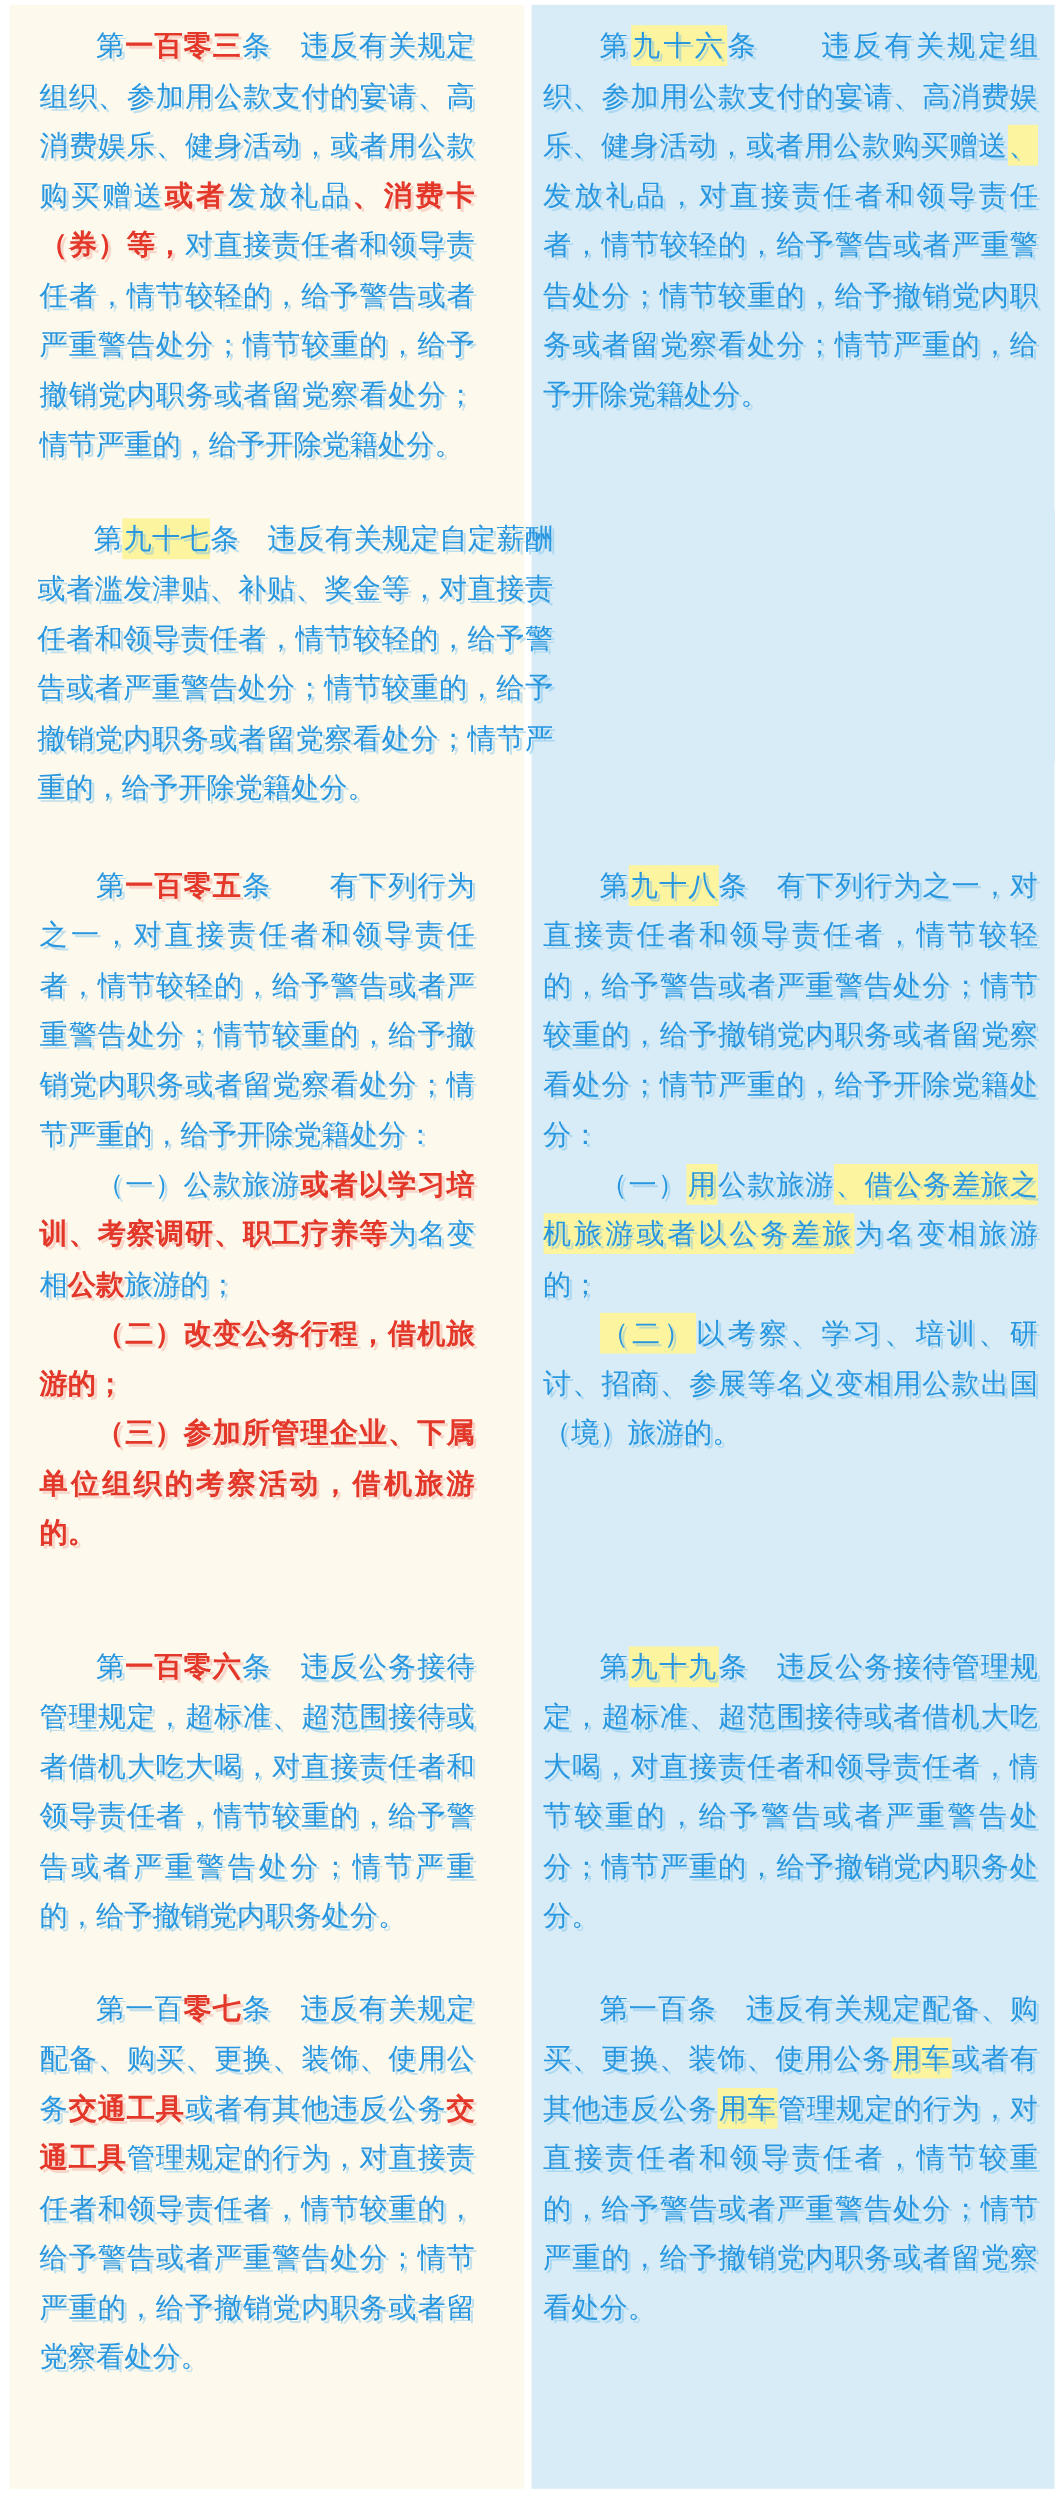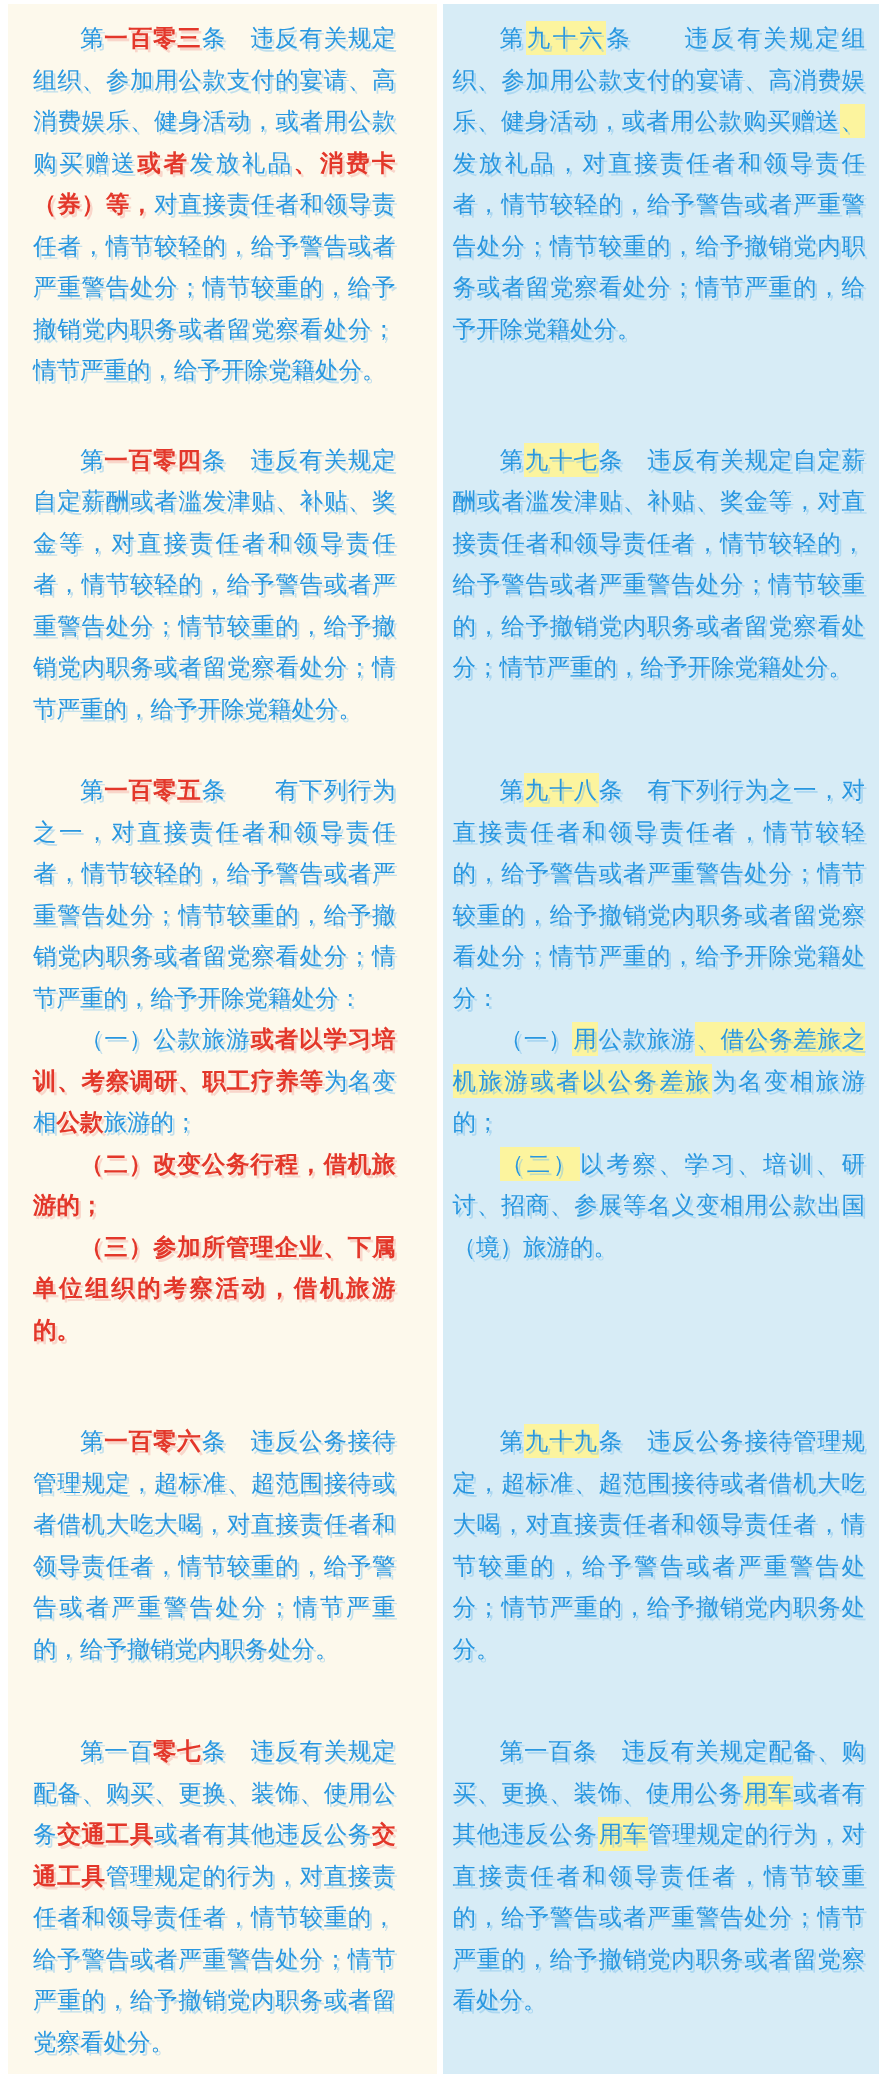--- a/index.html
+++ b/index.html
@@ -11,22 +11,22 @@
     position:relative;
     width:879px;
     min-height:2078px;
     background:var(--page-bg,#ffffff);
     overflow:hidden;
   }
   .col-bg{position:absolute;top:4px;bottom:4px;z-index:0;}
   .col-bg.left{left:8px;width:429px;background:var(--left-bg,#fdf9ec);}
   .col-bg.right{left:443px;right:0;background:var(--right-bg,#d7ecf6);}
   .rows{position:relative;z-index:1;padding-top:18px;}
-  .row{display:flex;align-items:flex-start;margin-bottom:61px;}
-  .row:nth-child(1){margin-bottom:48px;}
+  .row{display:flex;align-items:flex-start;margin-bottom:36px;}
+  .row:nth-child(1){margin-bottom:37px;}
   .row:nth-child(2){margin-bottom:40px;}
   .row:nth-child(3){margin-bottom:70px;}
   .row:last-child{margin-bottom:0;}
   .cell{box-sizing:border-box;}
   .cell.left{width:437px;padding:0 26px 0 33px;}
   .cell.right{width:475px;padding:0 14px 0 31px;}
   .para{
     margin:0;
     font-size:23.5px;
     line-height:41.5px;
@@ -56,23 +56,20 @@
   <div class="rows">
       <div class="row">
         <div class="cell left">
           <p class="para"><span class="seg-n">第</span><span class="seg-r">一百零三</span><span class="seg-n">条　违反有关规定组织、参加用公款支付的宴请、高消费娱乐、健身活动，或者用公款购买赠送</span><span class="seg-r">或者</span><span class="seg-n">发放礼品</span><span class="seg-r">、消费卡（券）等，</span><span class="seg-n">对直接责任者和领导责任者，情节较轻的，给予警告或者严重警告处分；情节较重的，给予撤销党内职务或者留党察看处分；情节严重的，给予开除党籍处分。</span></p>
         </div>
         <div class="cell right">
           <p class="para"><span class="seg-n">第</span><span class="seg-h">九十六</span><span class="seg-n">条　　违反有关规定组织、参加用公款支付的宴请、高消费娱乐、健身活动，或者用公款购买赠送</span><span class="seg-h">、</span><span class="seg-n">发放礼品，对直接责任者和领导责任者，情节较轻的，给予警告或者严重警告处分；情节较重的，给予撤销党内职务或者留党察看处分；情节严重的，给予开除党籍处分。</span></p>
         </div>
       </div>
       <div class="row">
-        <div class="cell left">
-          <p class="para"><span class="seg-n">第</span><span class="seg-r">一百零四</span><span class="seg-n">条　违反有关规定自定薪酬或者滥发津贴、补贴、奖金等，对直接责任者和领导责任者，情节较轻的，给予警告或者严重警告处分；情节较重的，给予撤销党内职务或者留党察看处分；情节严重的，给予开除党籍处分。</span></p>
-        </div>
         <div class="cell right">
           <p class="para"><span class="seg-n">第</span><span class="seg-h">九十七</span><span class="seg-n">条　违反有关规定自定薪酬或者滥发津贴、补贴、奖金等，对直接责任者和领导责任者，情节较轻的，给予警告或者严重警告处分；情节较重的，给予撤销党内职务或者留党察看处分；情节严重的，给予开除党籍处分。</span></p>
         </div>
       </div>
       <div class="row">
         <div class="cell left">
           <p class="para"><span class="seg-n">第</span><span class="seg-r">一百零五</span><span class="seg-n">条　　有下列行为之一，对直接责任者和领导责任者，情节较轻的，给予警告或者严重警告处分；情节较重的，给予撤销党内职务或者留党察看处分；情节严重的，给予开除党籍处分：</span></p>
           <p class="para"><span class="seg-n">（一）公款旅游</span><span class="seg-r">或者以学习培训、考察调研、职工疗养等</span><span class="seg-n">为名变相</span><span class="seg-r">公款</span><span class="seg-n">旅游的；</span></p>
           <p class="para"><span class="seg-r">（二）改变公务行程，借机旅游的；</span></p>
           <p class="para"><span class="seg-r">（三）参加所管理企业、下属单位组织的考察活动，借机旅游的。</span></p>

